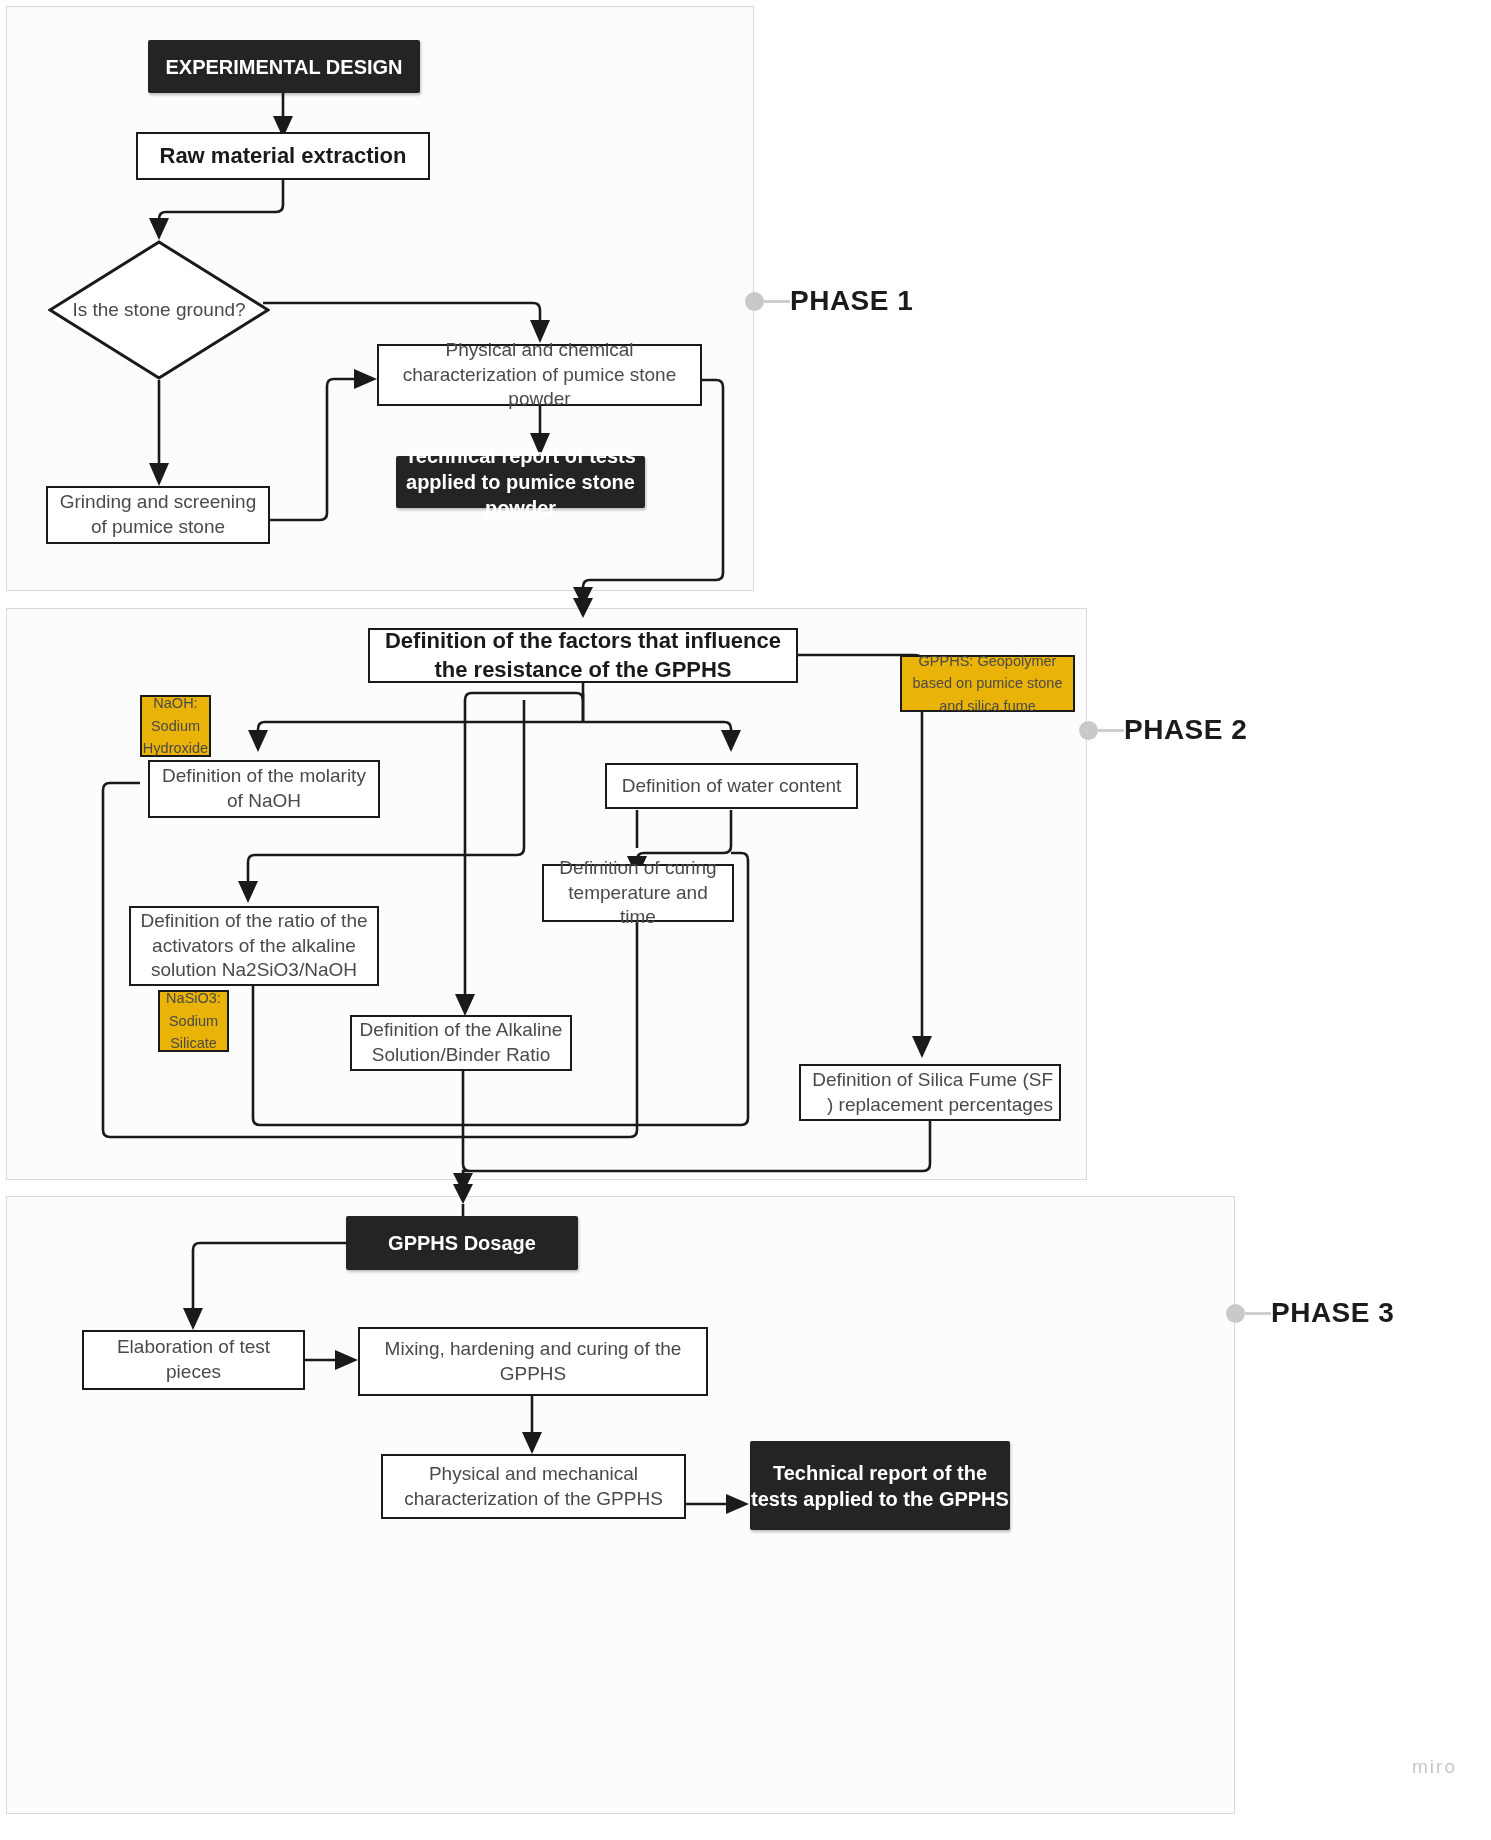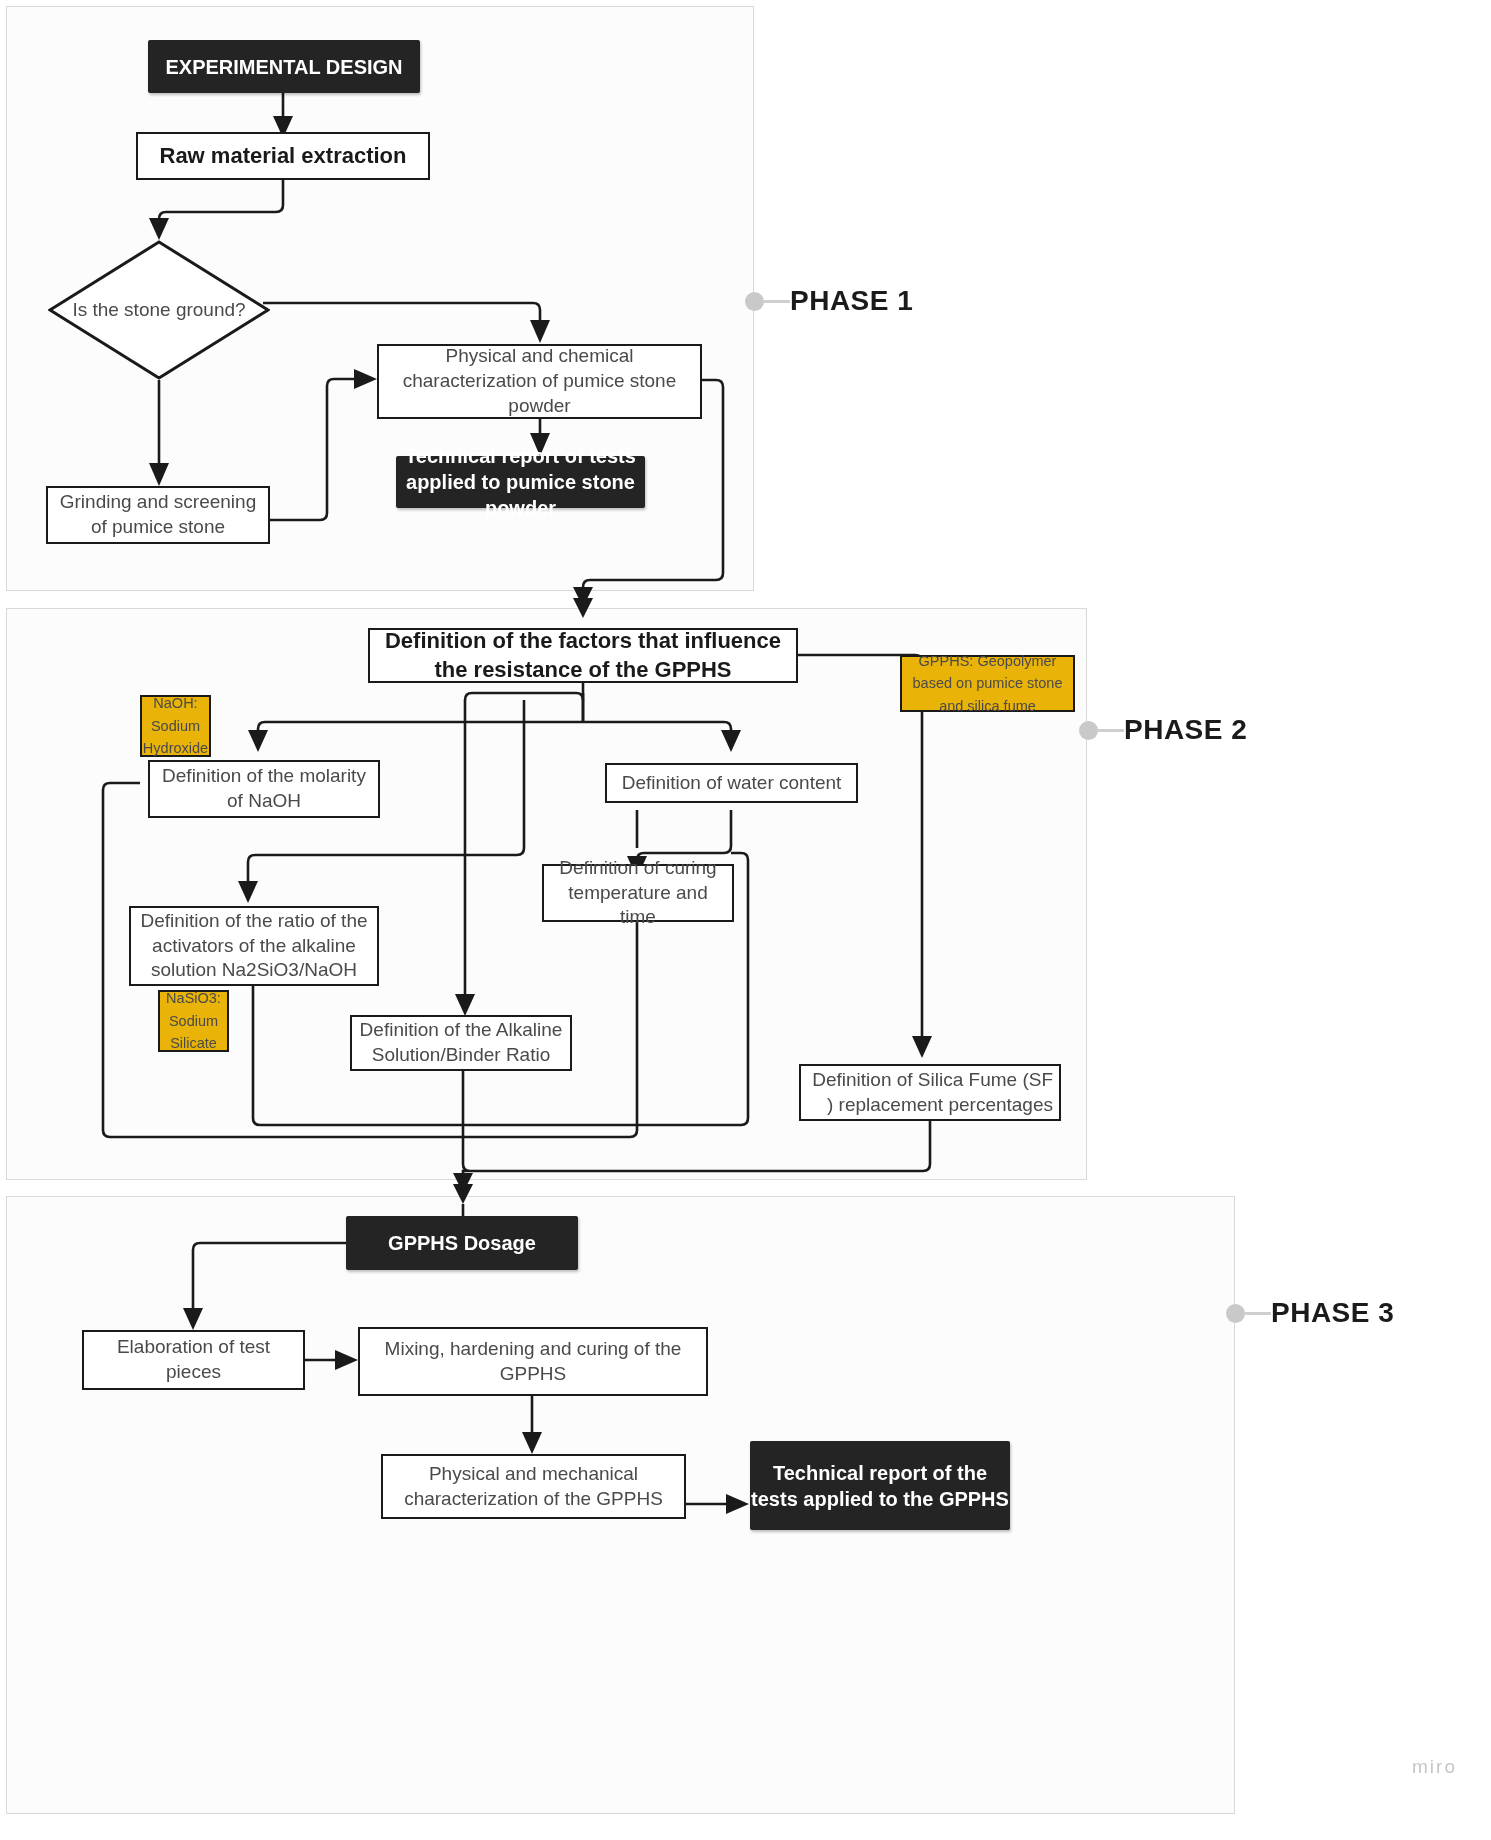--- a/index.html
+++ b/index.html
@@ -227,33 +227,33 @@
 
   <div class="node-diamond" style="left:48px; top:240px; width:222px; height:140px;">
     <svg class="diamond-shape" viewBox="0 0 222 140" preserveAspectRatio="none">
       <polygon points="111,2 220,70 111,138 2,70" fill="#ffffff" stroke="#1a1a1a" stroke-width="3"></polygon>
     </svg>
     <div class="diamond-text">Is the stone ground?</div>
   </div>
 
   <div class="node node-rect" style="left:46px; top:486px; width:224px; height:58px;">Grinding and screening of pumice stone</div>
 
-  <div class="node node-rect" style="left:377px; top:344px; width:325px; height:75px;">Physical and chemical characterization of pumice stone powder</div>
+  <div class="node node-rect" style="left:377px; top:344px; width:325px; height:62px;">Physical and chemical characterization of pumice stone powder</div>
 
   <div class="node node-dark" style="left:396px; top:456px; width:249px; height:52px;">Technical report of tests applied to pumice stone powder</div>
 
   <div class="node node-note" style="left:900px; top:655px; width:175px; height:57px;">GPPHS: Geopolymer based on pumice stone and silica fume</div>
 
   <div class="node node-rect node-bold" style="left:368px; top:628px; width:430px; height:55px;">Definition of the factors that influence the resistance of the GPPHS</div>
 
   <div class="node node-note" style="left:140px; top:695px; width:71px; height:62px;">NaOH: Sodium Hydroxide</div>
 
   <div class="node node-rect" style="left:148px; top:760px; width:232px; height:58px;">Definition of the molarity of NaOH</div>
 
-  <div class="node node-rect" style="left:605px; top:763px; width:253px; height:40px;">Definition of water content</div>
+  <div class="node node-rect" style="left:605px; top:763px; width:253px; height:46px;">Definition of water content</div>
 
   <div class="node node-rect" style="left:542px; top:864px; width:192px; height:58px;">Definition of curing temperature and time</div>
 
   <div class="node node-rect" style="left:129px; top:906px; width:250px; height:80px;">Definition of the ratio of the activators of the alkaline solution Na2SiO3/NaOH</div>
 
   <div class="node node-note" style="left:158px; top:990px; width:71px; height:62px;">NaSiO3: Sodium Silicate</div>
 
   <div class="node node-rect" style="left:350px; top:1015px; width:222px; height:56px;">Definition of the Alkaline Solution/Binder Ratio</div>
 
   <div class="node node-rect" style="left:799px; top:1064px; width:262px; height:57px;text-align:right;">Definition of Silica Fume (SF ) replacement percentages</div>

